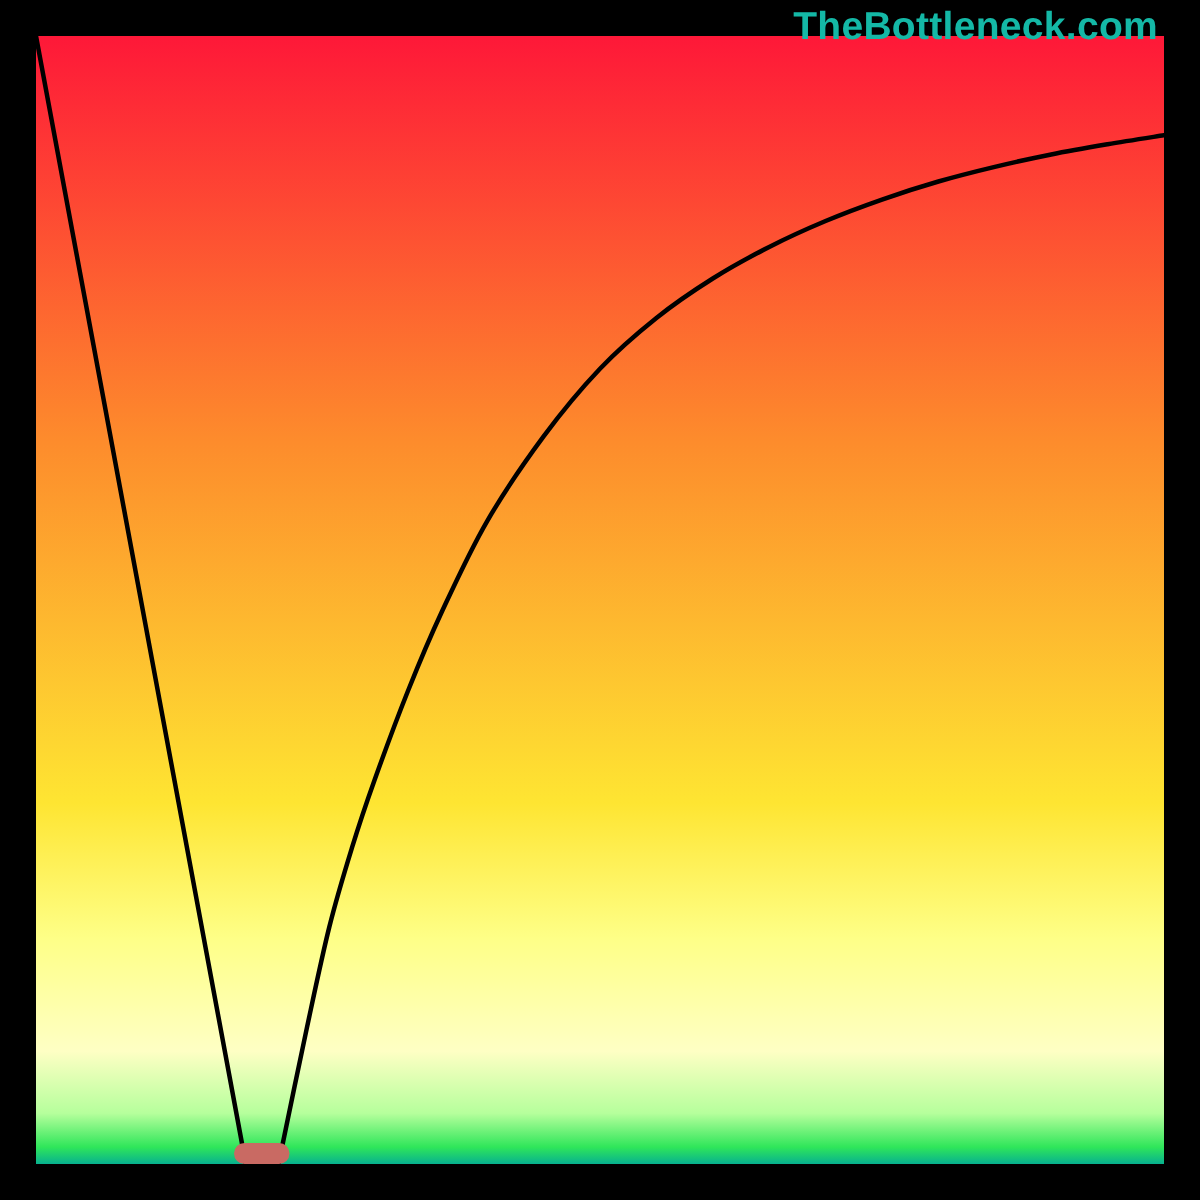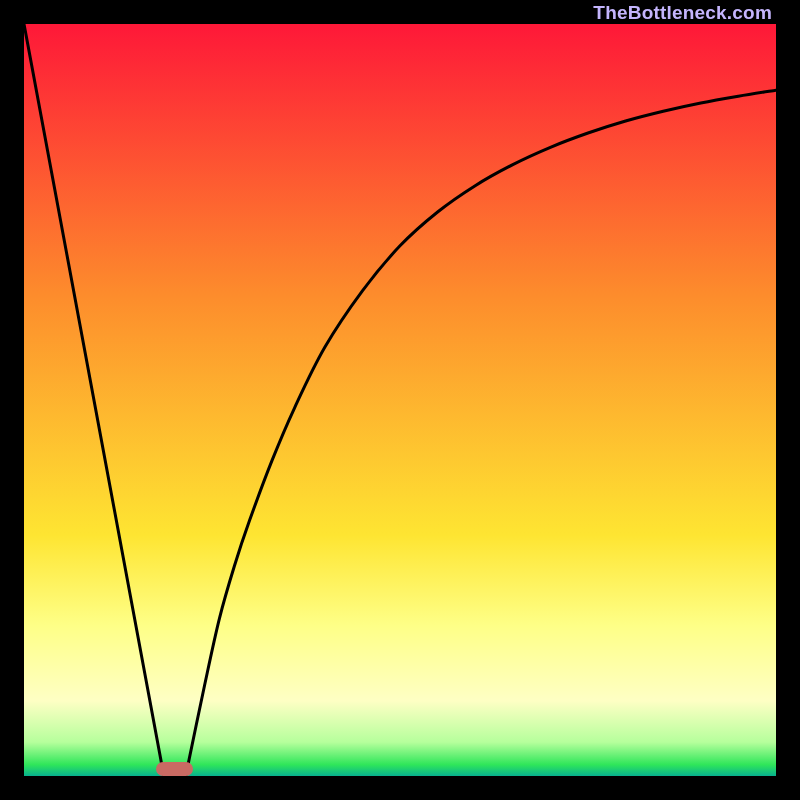--- a/index.html
+++ b/index.html
@@ -23,23 +23,23 @@
     left: 0;
     top: 0;
     width: 752px;
     height: 752px;
   }
   .watermark {
     position: absolute;
     top: 2px;
     right: 28px;
     font-family: Arial, Helvetica, sans-serif;
-    font-size: 19px;
+    font-size: 26px;
     font-weight: 600;
-    color: #c4b5fd;
+    color: #14b8a6;
     letter-spacing: 0.2px;
   }
   .marker {
     position: absolute;
     width: 38px;
     height: 14px;
     border-radius: 7px;
     background: #c96a63;
   }
 </style>

